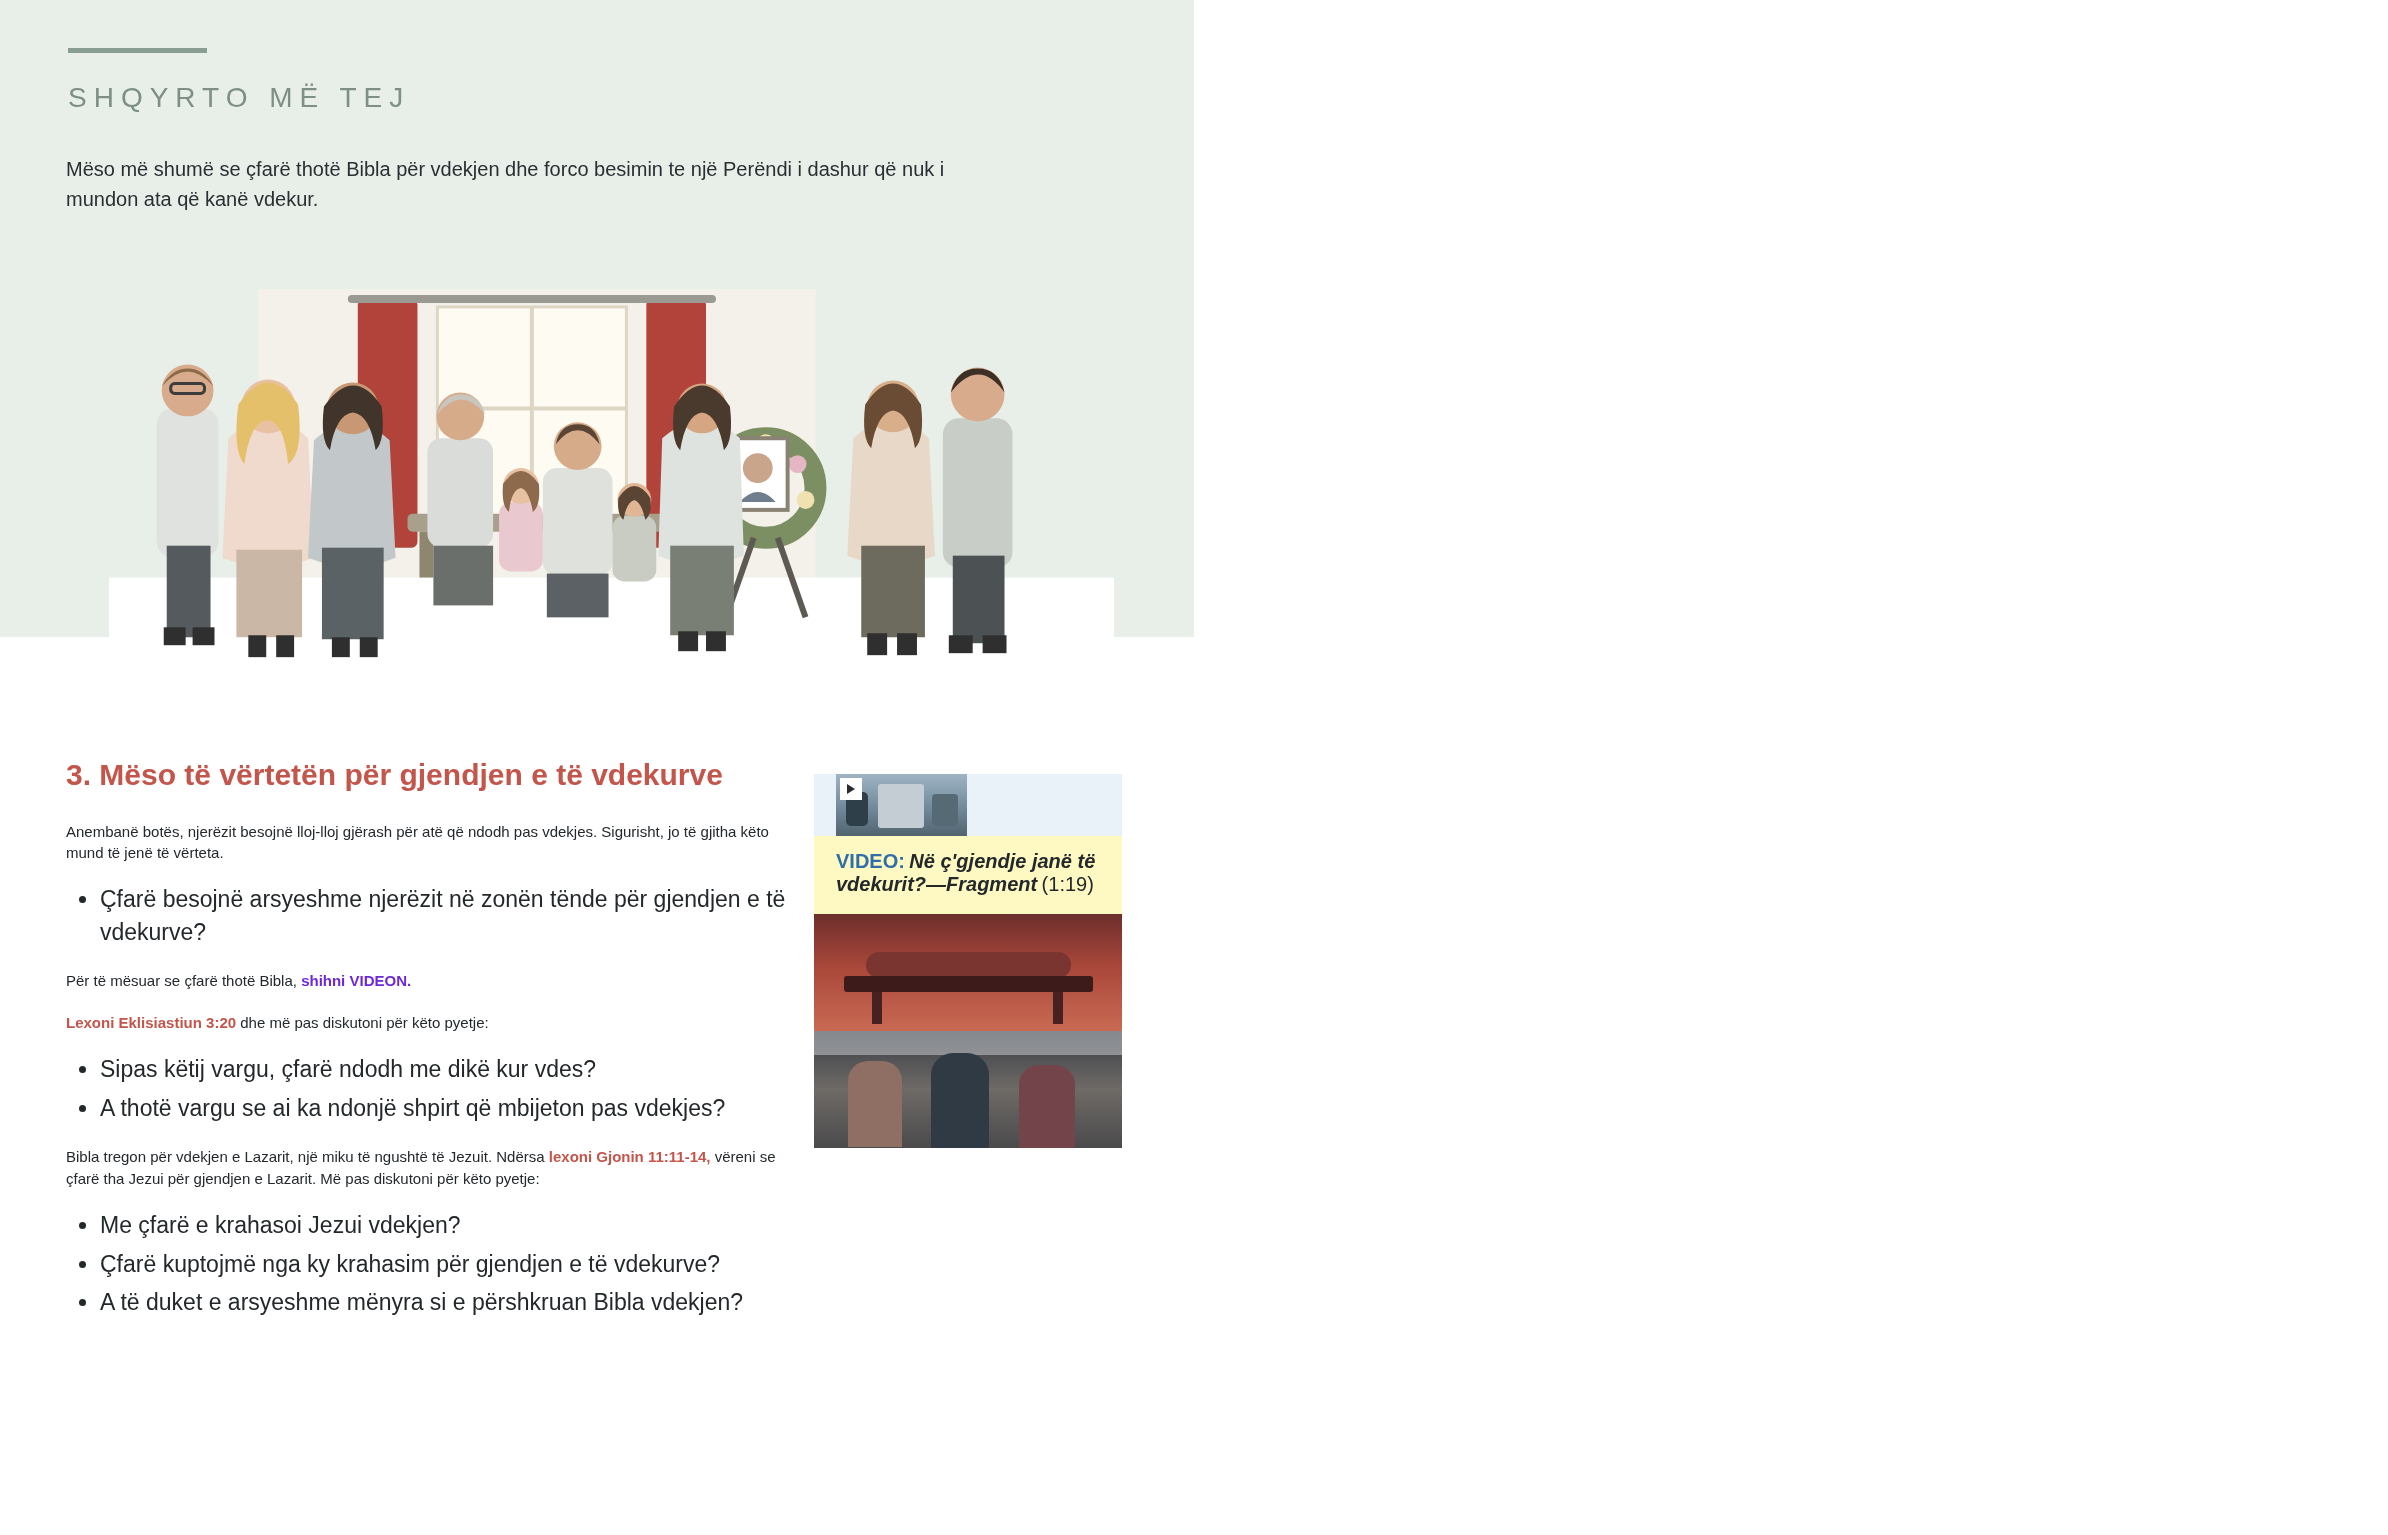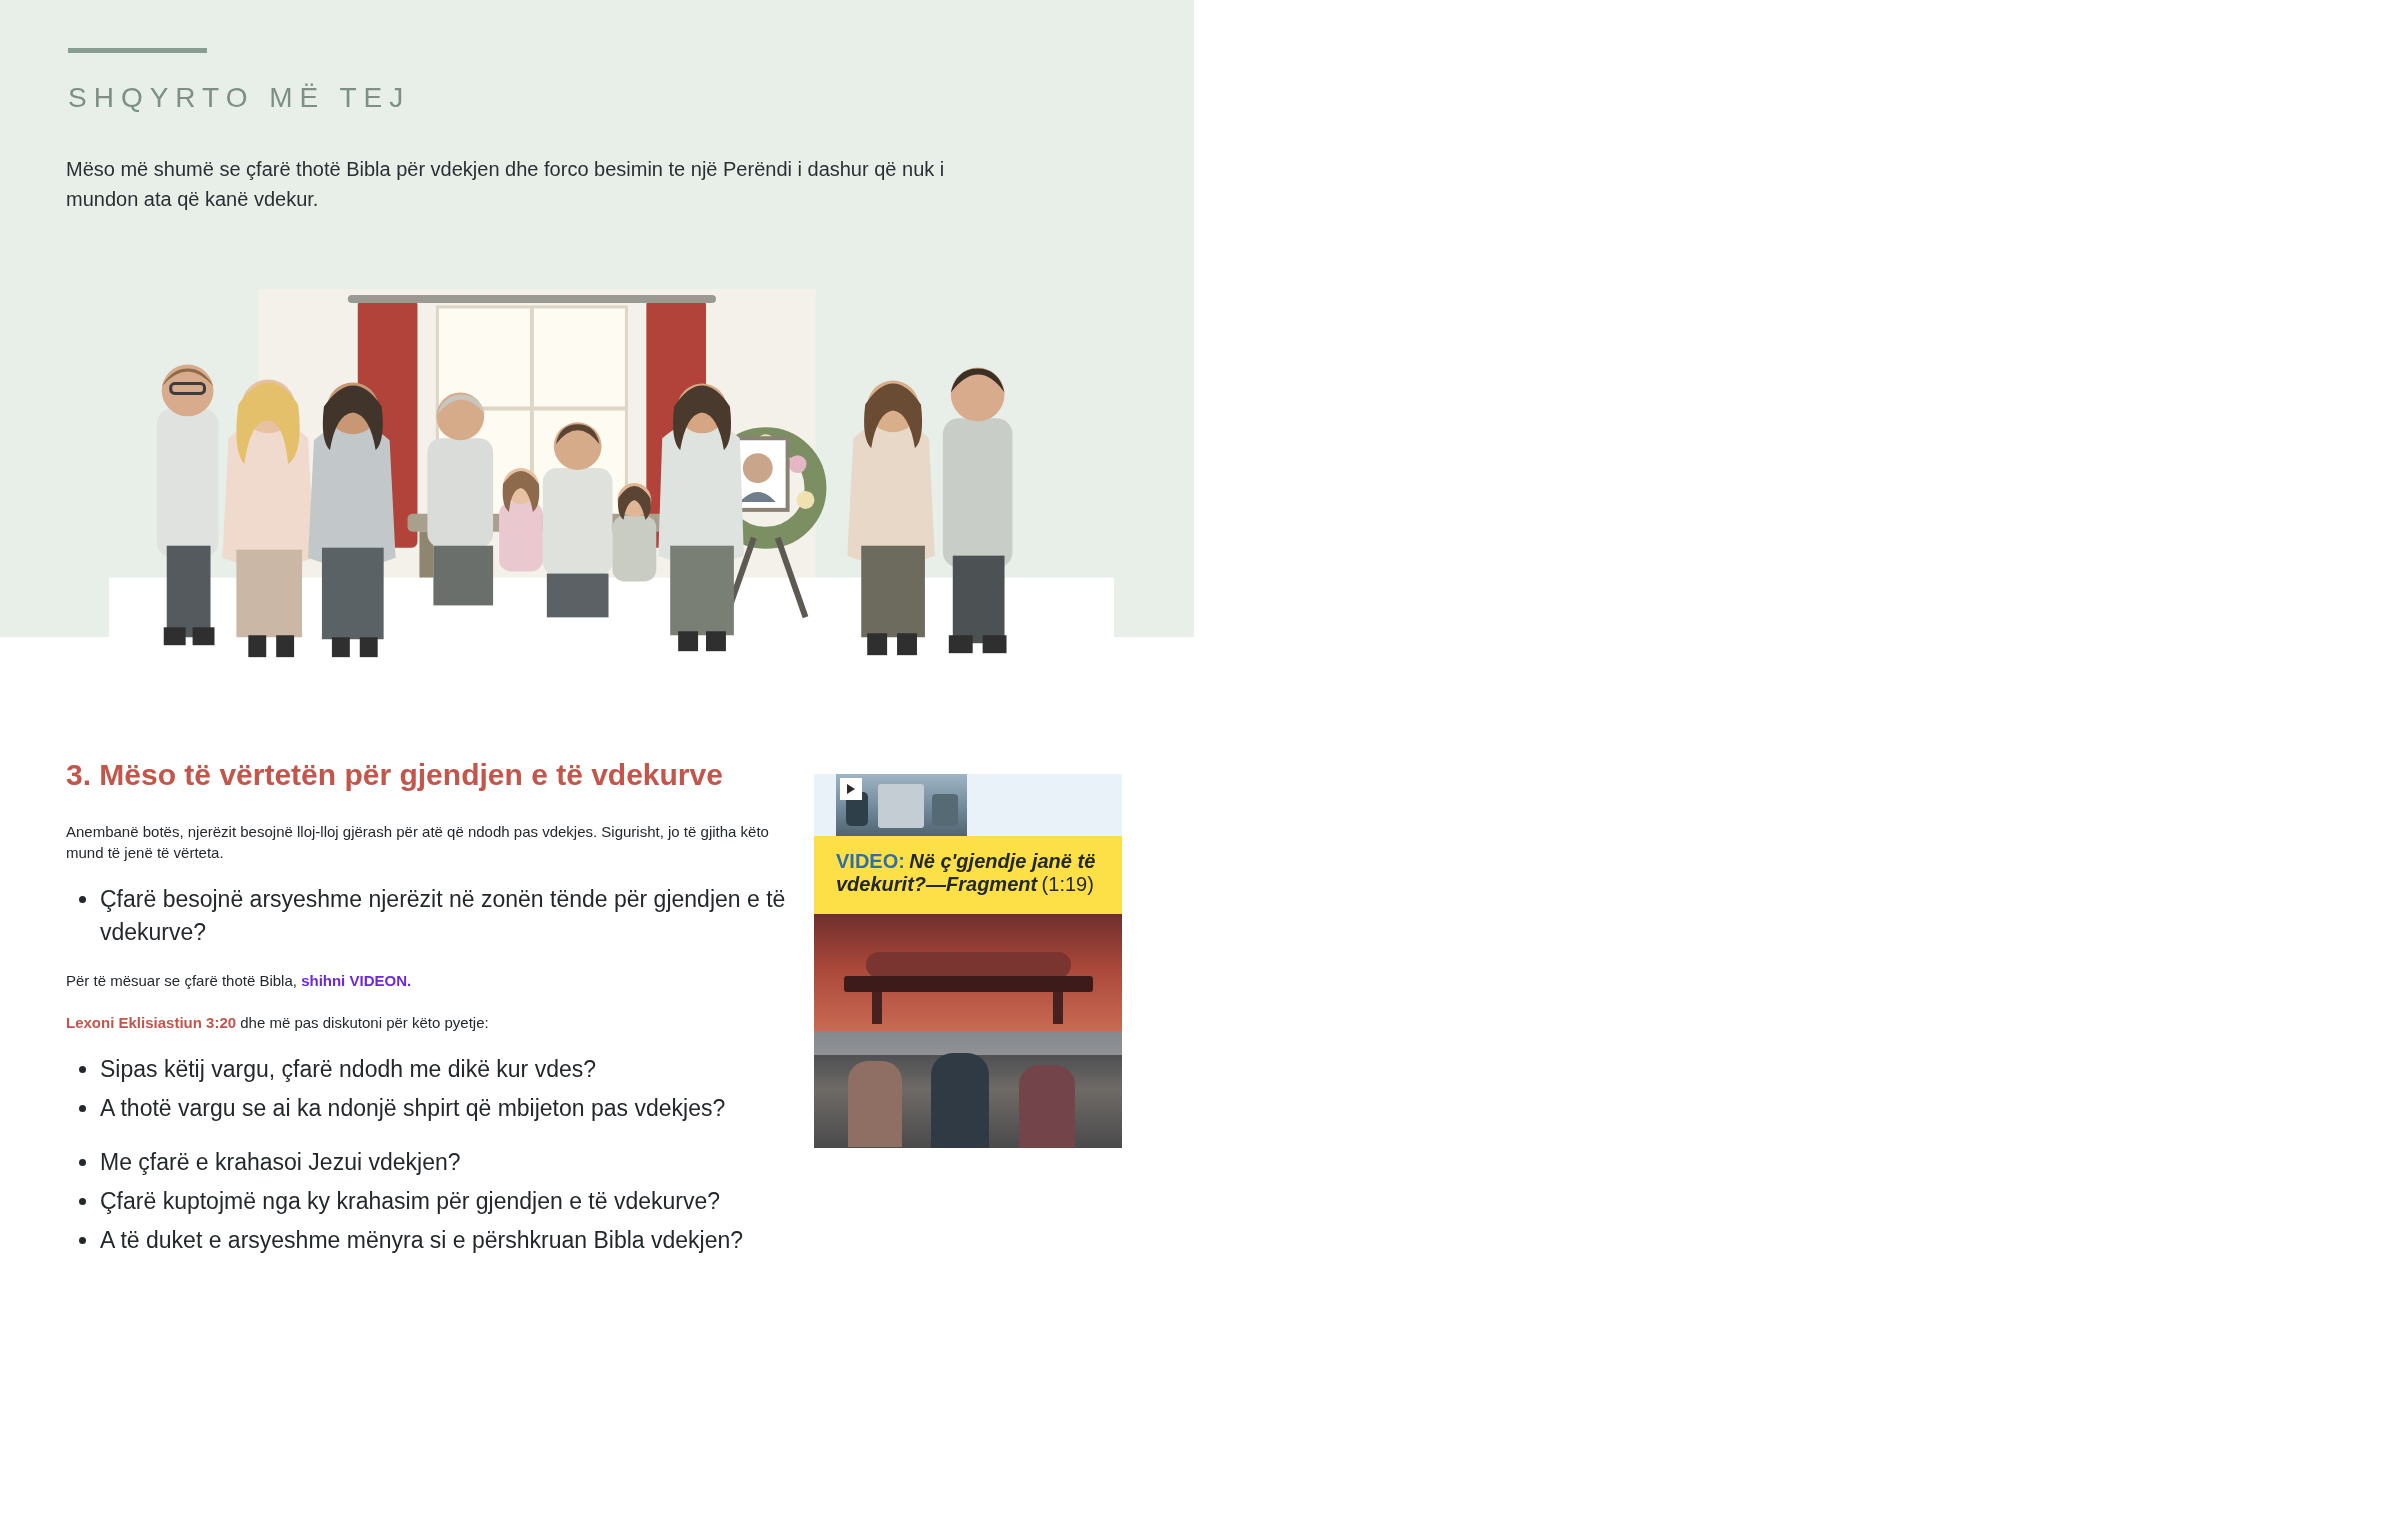--- a/index.html
+++ b/index.html
@@ -66,21 +66,21 @@
     overflow:hidden;
   }
   .vid-img .shape1{position:absolute;left:10px;top:18px;width:22px;height:34px;background:#2f3f49;border-radius:5px;}
   .vid-img .shape2{position:absolute;left:42px;top:10px;width:46px;height:44px;background:#c3cdd3;border-radius:3px;}
   .vid-img .shape3{position:absolute;left:96px;top:20px;width:26px;height:32px;background:#566a76;border-radius:4px;}
   .play {
     position:absolute; left:4px; top:4px; width:22px; height:22px; background:#ffffff;
     display:flex; align-items:center; justify-content:center;
   }
   .play i { width:0;height:0;border-left:8px solid #2b2b2b;border-top:5px solid transparent;border-bottom:5px solid transparent; display:block;}
-  .vid-caption { padding:14px 4px 18px 22px; background:#fde047; }
+  .vid-caption { padding:14px 4px 18px 22px; background:#fef9c3; }
   .vid-caption .lbl { color:#2f6fa8; font-weight:700; font-size:20px; }
   .vid-caption .ttl { font-style:italic; font-weight:700; font-size:20px; }
   .vid-caption .dur { font-size:20px; }
 
   .photo { width:308px; height:117px; position:relative; overflow:hidden; }
   .photo.morgue { background:linear-gradient(180deg,#6d2f2c 0%, #a9473a 45%, #c96a53 100%); }
   .photo.morgue .table { position:absolute; left:30px; top:62px; width:249px; height:16px; background:#3d1b1a; border-radius:3px;}
   .photo.morgue .body { position:absolute; left:52px; top:38px; width:205px; height:26px; background:#7a3530; border-radius:13px;}
   .photo.morgue .leg1 { position:absolute; left:58px; top:78px; width:10px; height:32px; background:#46211f;}
   .photo.morgue .leg2 { position:absolute; left:239px; top:78px; width:10px; height:32px; background:#46211f;}
@@ -219,20 +219,21 @@
       <p class="body">Anembanë botës, njerëzit besojnë lloj-lloj gjërash për atë që ndodh pas vdekjes. Sigurisht, jo të gjitha këto mund të jenë të vërteta.</p>
       <ul class="bul">
         <li>Çfarë besojnë arsyeshme njerëzit në zonën tënde për gjendjen e të vdekurve?</li>
       </ul>
       <p class="body"><span>Për të mësuar se çfarë thotë Bibla, </span><span class="blue">shihni VIDEON.</span></p>
       <p class="body"><span class="rust">Lexoni Eklisiastiun 3:20</span><span> dhe më pas diskutoni për këto pyetje:</span></p>
       <ul class="bul">
         <li>Sipas këtij vargu, çfarë ndodh me dikë kur vdes?</li>
         <li>A thotë vargu se ai ka ndonjë shpirt që mbijeton pas vdekjes?</li>
       </ul>
+      <p class="body"><span>Bibla tregon për vdekjen e Lazarit, një miku të ngushtë të Jezuit. Ndërsa </span><span class="rust">lexoni Gjonin 11:11-14,</span><span> vëreni se çfarë tha Jezui për gjendjen e Lazarit. Më pas diskutoni për këto pyetje:</span></p>
       <ul class="bul">
         <li>Me çfarë e krahasoi Jezui vdekjen?</li>
         <li>Çfarë kuptojmë nga ky krahasim për gjendjen e të vdekurve?</li>
         <li>A të duket e arsyeshme mënyra si e përshkruan Bibla vdekjen?</li>
       </ul>
     </div>
 
     <div class="video-panel">
       <div class="vid-thumb-box">
         <div class="vid-thumb">

